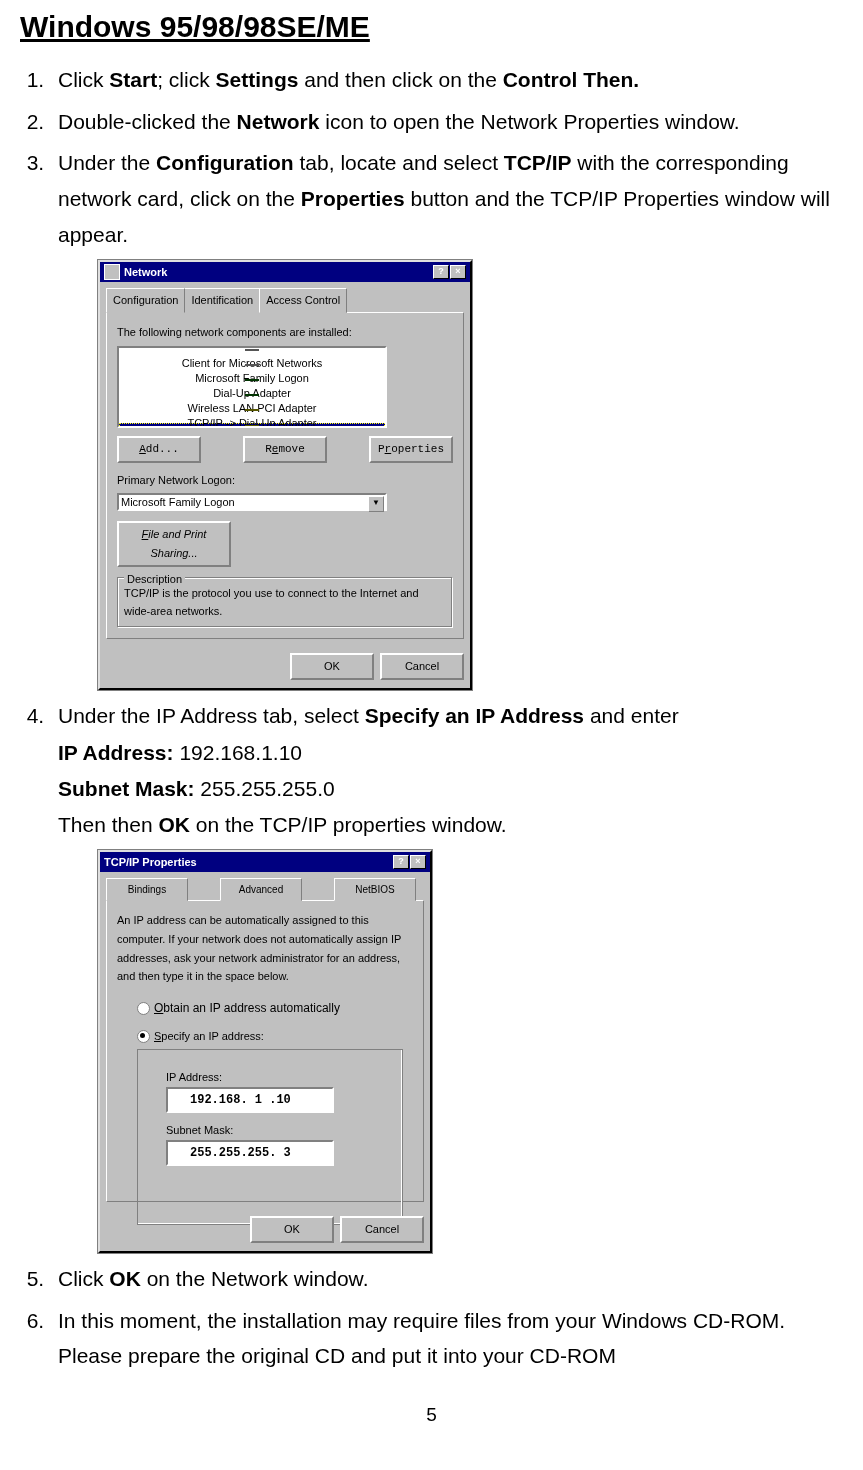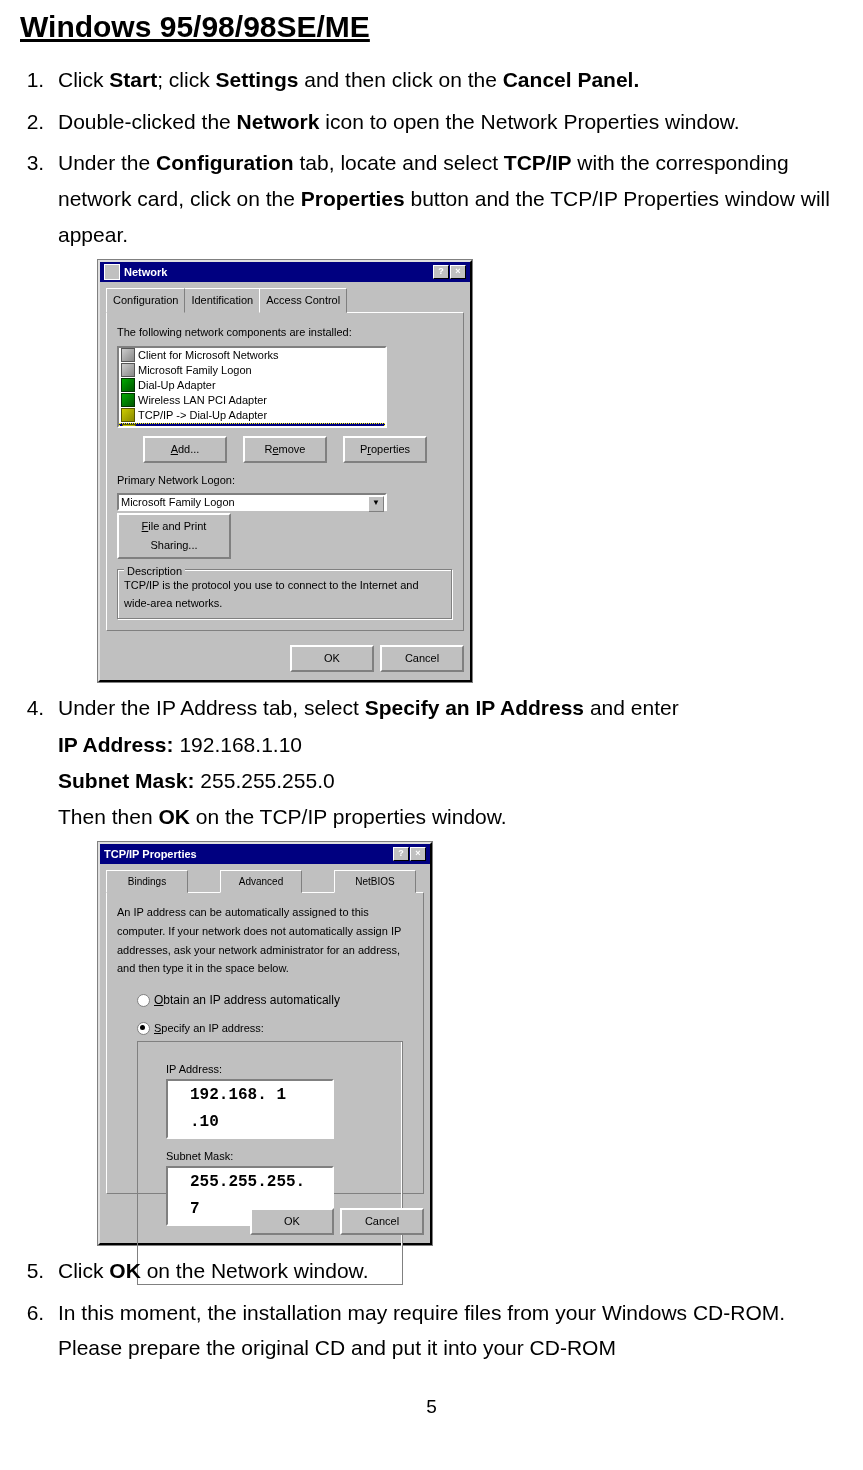--- a/index.html
+++ b/index.html
@@ -99,34 +99,35 @@
       overflow: hidden;
       font-size: 11px;
       box-sizing: border-box;
     }
     .list-item {
       padding: 1px 2px;
       display: flex;
       align-items: center;
       gap: 3px;
       height: 13px;
+      flex-direction: column;
     }
     .list-item.sel {
       background: #000080;
       color: #fff;
       border: 1px dotted #ffff00;
     }
     .net-icon {
       width: 12px; height: 12px;
       display: inline-block;
     }
     .net-icon.client { background: linear-gradient(135deg,#ccc,#888); border:1px solid #555;}
     .net-icon.adapter { background: linear-gradient(135deg,#0a0,#050); border:1px solid #030;}
     .net-icon.proto { background: linear-gradient(135deg,#cc0,#880); border:1px solid #550;}
-    .button-row { display: flex; justify-content: center; margin: 8px 0; gap: 16px; }
+    .button-row { display: flex; justify-content: space-between; margin: 8px 0; gap: 16px; font-family: Liberation Mono, monospace; }
     .win-btn {
       background: #c0c0c0;
       border: 2px solid;
       border-color: #fff #808080 #808080 #fff;
       padding: 2px 0;
       font-size: 11px;
       text-align: center;
       width: 80px;
     }
     .win-btn.wide { width: 110px; }
@@ -200,21 +201,21 @@
       background:#000;
       border-radius:50%;
       top:2px;left:2px;
     }
     .ip-field {
       background:#fff;
       border: 2px solid;
       border-color:#808080 #fff #fff #808080;
       font-family: "Courier New", monospace;
       font-weight: bold;
-      font-size: 16px;
+      font-size: 12px;
       padding: 1px 22px;
       width: 120px;
       display:inline-block;
     }
     .field-row { margin: 8px 0 8px 20px; font-size:11px; }
     .field-label { display:inline-block; width: 80px; }
     .indent-group {
       border: 1px solid #808080;
       box-shadow: inset -1px -1px 0 #fff;
       padding: 10px 8px 50px 8px;
@@ -227,21 +228,21 @@
     }
     .u { text-decoration: underline; }
   </style>
 </head>
 <body>
 
 <h1 class="heading">Windows 95/98/98SE/ME</h1>
 
 <ol class="main-list">
   <li>
-    <span>Click </span><span class="bold">Start</span><span>; click </span><span class="bold">Settings</span><span> and then click on the </span><span class="bold">Cancel Panel.</span>
+    <span>Click </span><span class="bold">Start</span><span>; click </span><span class="bold">Settings</span><span> and then click on the </span><span class="bold">Control Then.</span>
   </li>
   <li>
     <span>Double-clicked the </span><span class="bold">Network</span><span> icon to open the Network Properties window.</span>
   </li>
   <li>
     <span>Under the </span><span class="bold">Configuration</span><span> tab, locate and select </span><span class="bold">TCP/IP</span><span> with the corresponding network card, click on the </span><span class="bold">Properties</span><span> button and the TCP/IP Properties window will appear.</span>
 
     
     <div class="screenshot-wrap" style="margin-left:40px;">
       <div class="win-dialog" style="width:370px;">
@@ -290,21 +291,21 @@
             <div class="button-row">
               <div class="win-btn"><span class="u">A</span><span>dd...</span></div>
               <div class="win-btn">R<span class="u">e</span>move</div>
               <div class="win-btn">P<span class="u">r</span>operties</div>
             </div>
             <span class="label-txt">Primary Network Logon:</span>
             <div class="dropdown">
               <span>Microsoft Family Logon</span>
               <div class="dd-arrow">▼</div>
             </div>
-            <div style="margin-top:2px;">
+            <div style="margin-top:10px;font-style:italic;">
               <div class="win-btn wide"><span class="u">F</span>ile and Print Sharing...</div>
             </div>
             <div class="groupbox">
               <span class="groupbox-label">Description</span>
               <span style="font-size:11px;">TCP/IP is the protocol you use to connect to the Internet and wide-area networks.</span>
             </div>
           </div>
         </div>
         <div class="bottom-btns">
           <div class="win-btn">OK</div>
@@ -350,21 +351,21 @@
             <div style="margin:6px 0 0 20px;font-size:11px;">
               <span class="radio checked"></span><span class="u">S</span>pecify an IP address:
             </div>
             <div class="indent-group" style="margin-left:20px; margin-right:10px;">
               <div class="field-row">
                 <span class="field-label">IP Address:</span>
                 <span class="ip-field">192.168. 1 .10</span>
               </div>
               <div class="field-row">
                 <span class="field-label">Subnet Mask:</span>
-                <span class="ip-field">255.255.255. 7</span>
+                <span class="ip-field">255.255.255. 3</span>
               </div>
             </div>
           </div>
         </div>
         <div class="bottom-btns">
           <div class="win-btn">OK</div>
           <div class="win-btn">Cancel</div>
         </div>
       </div>
     </div>

